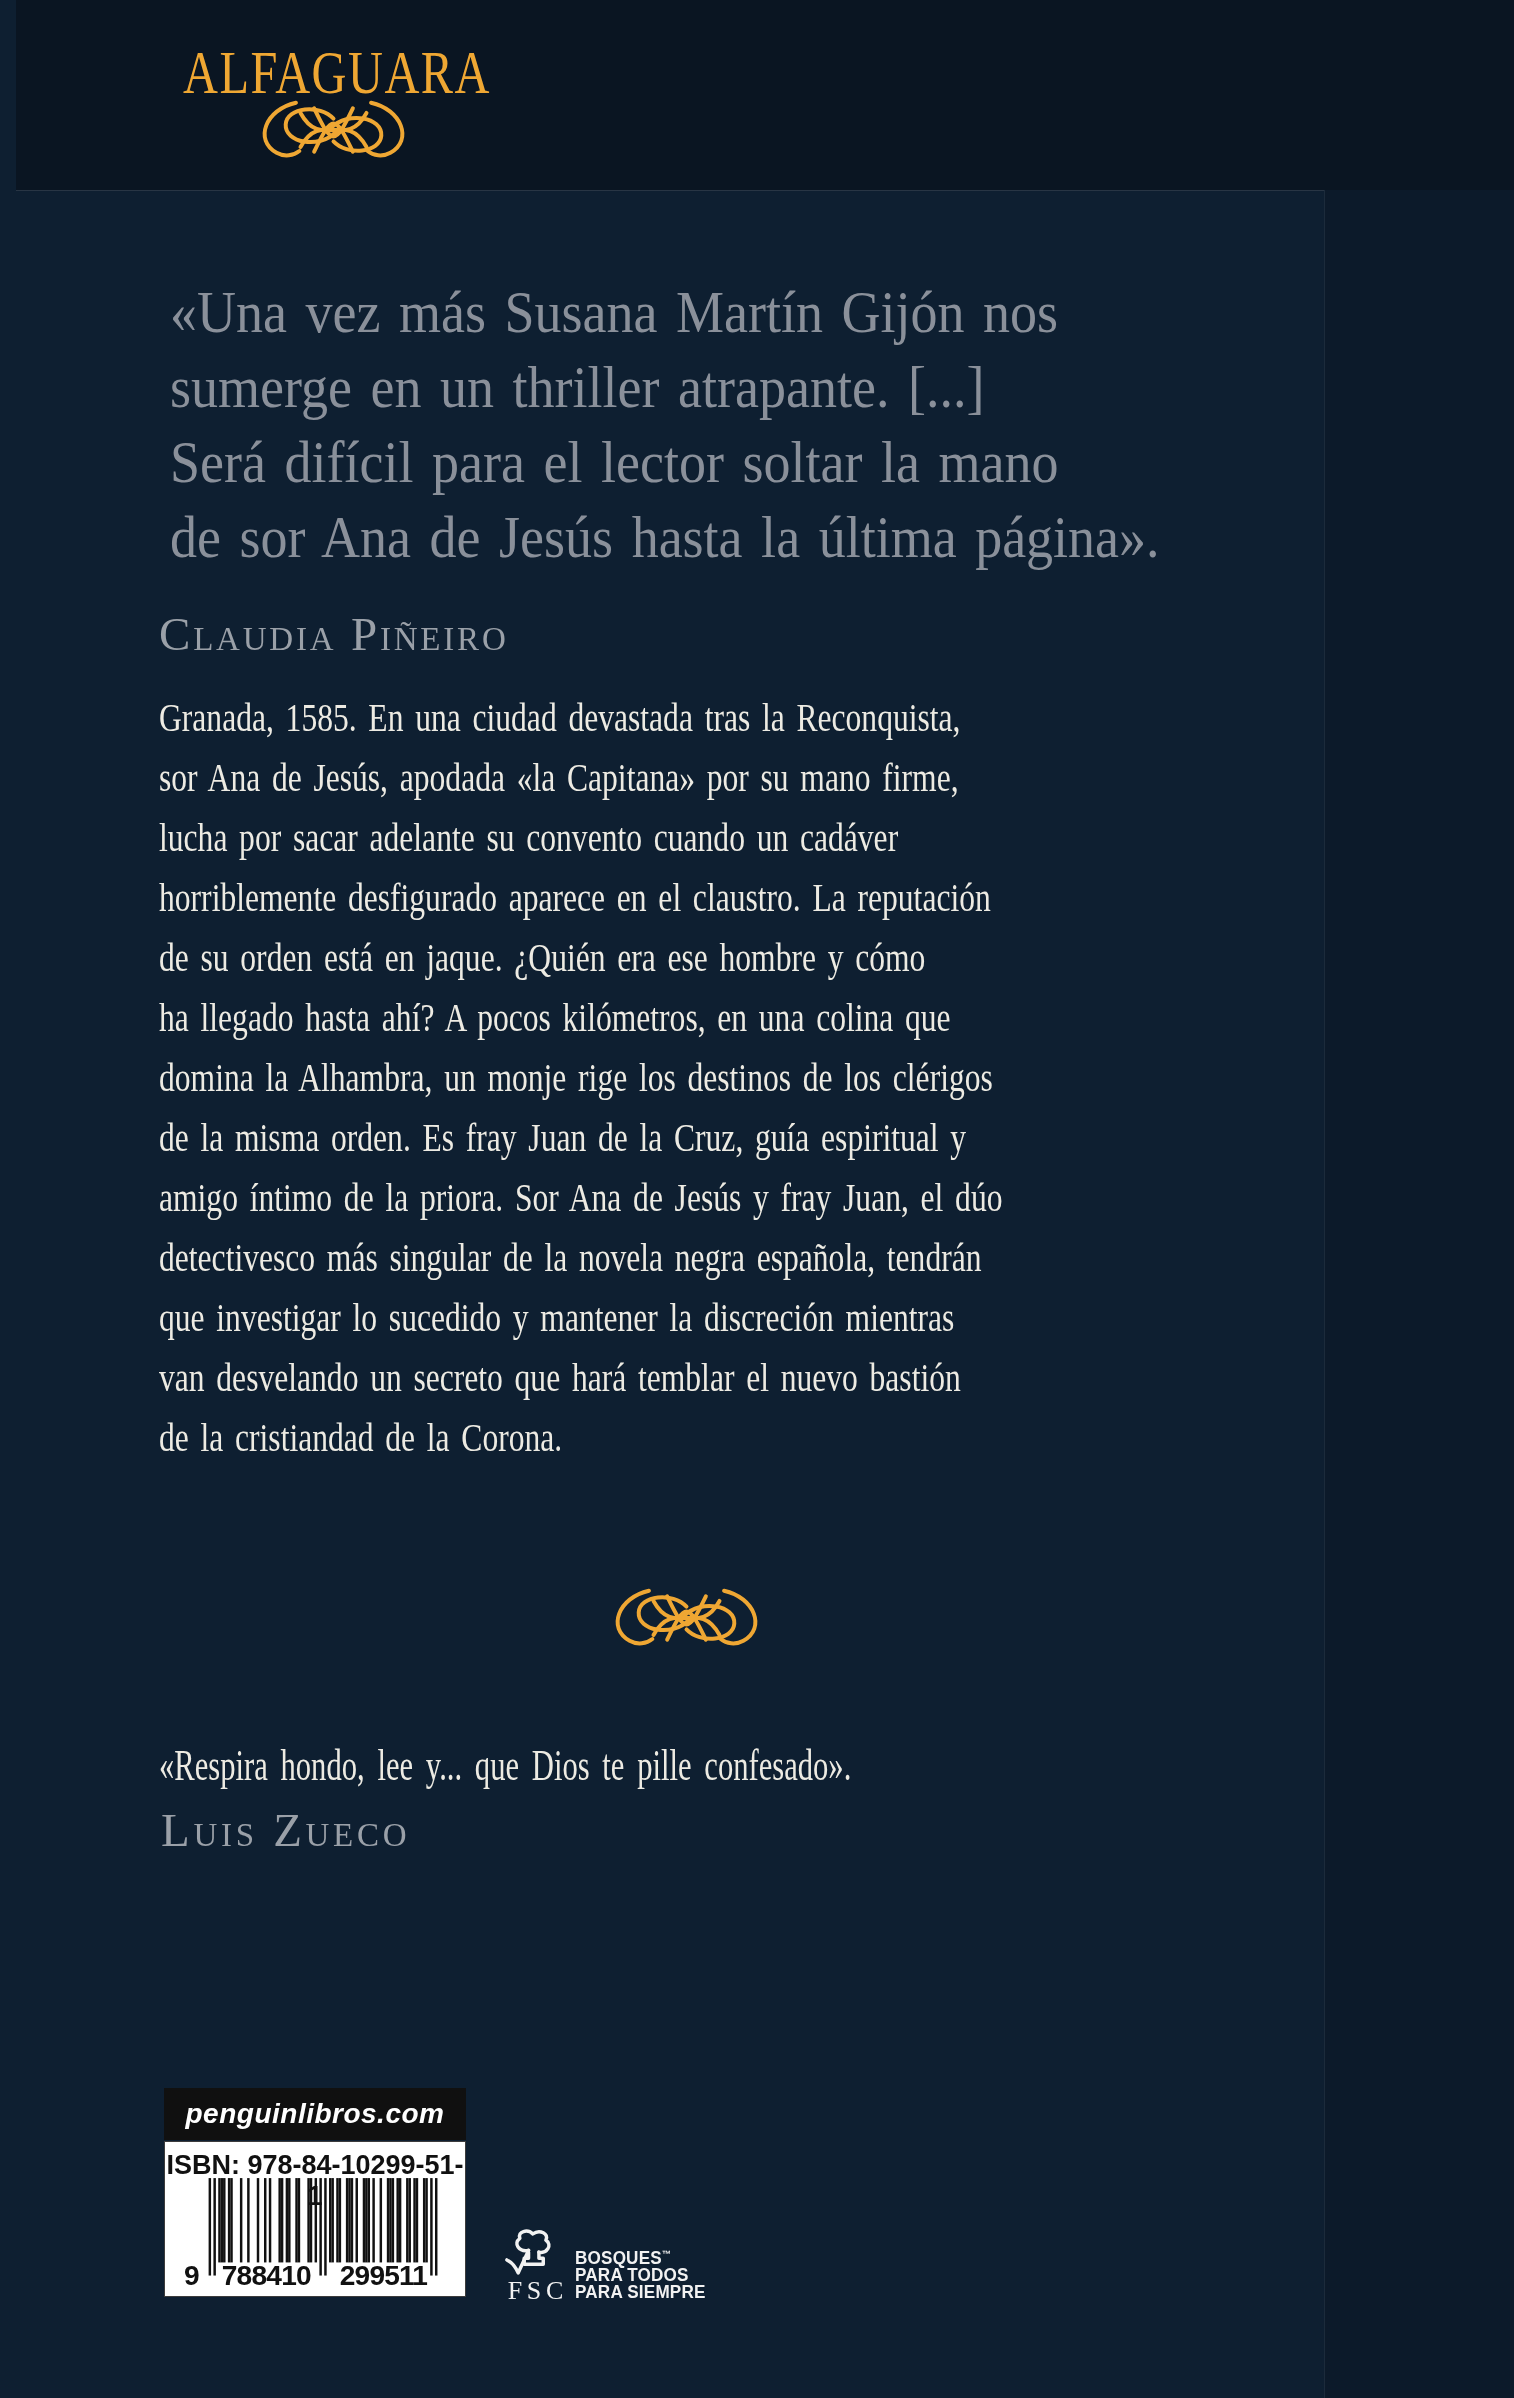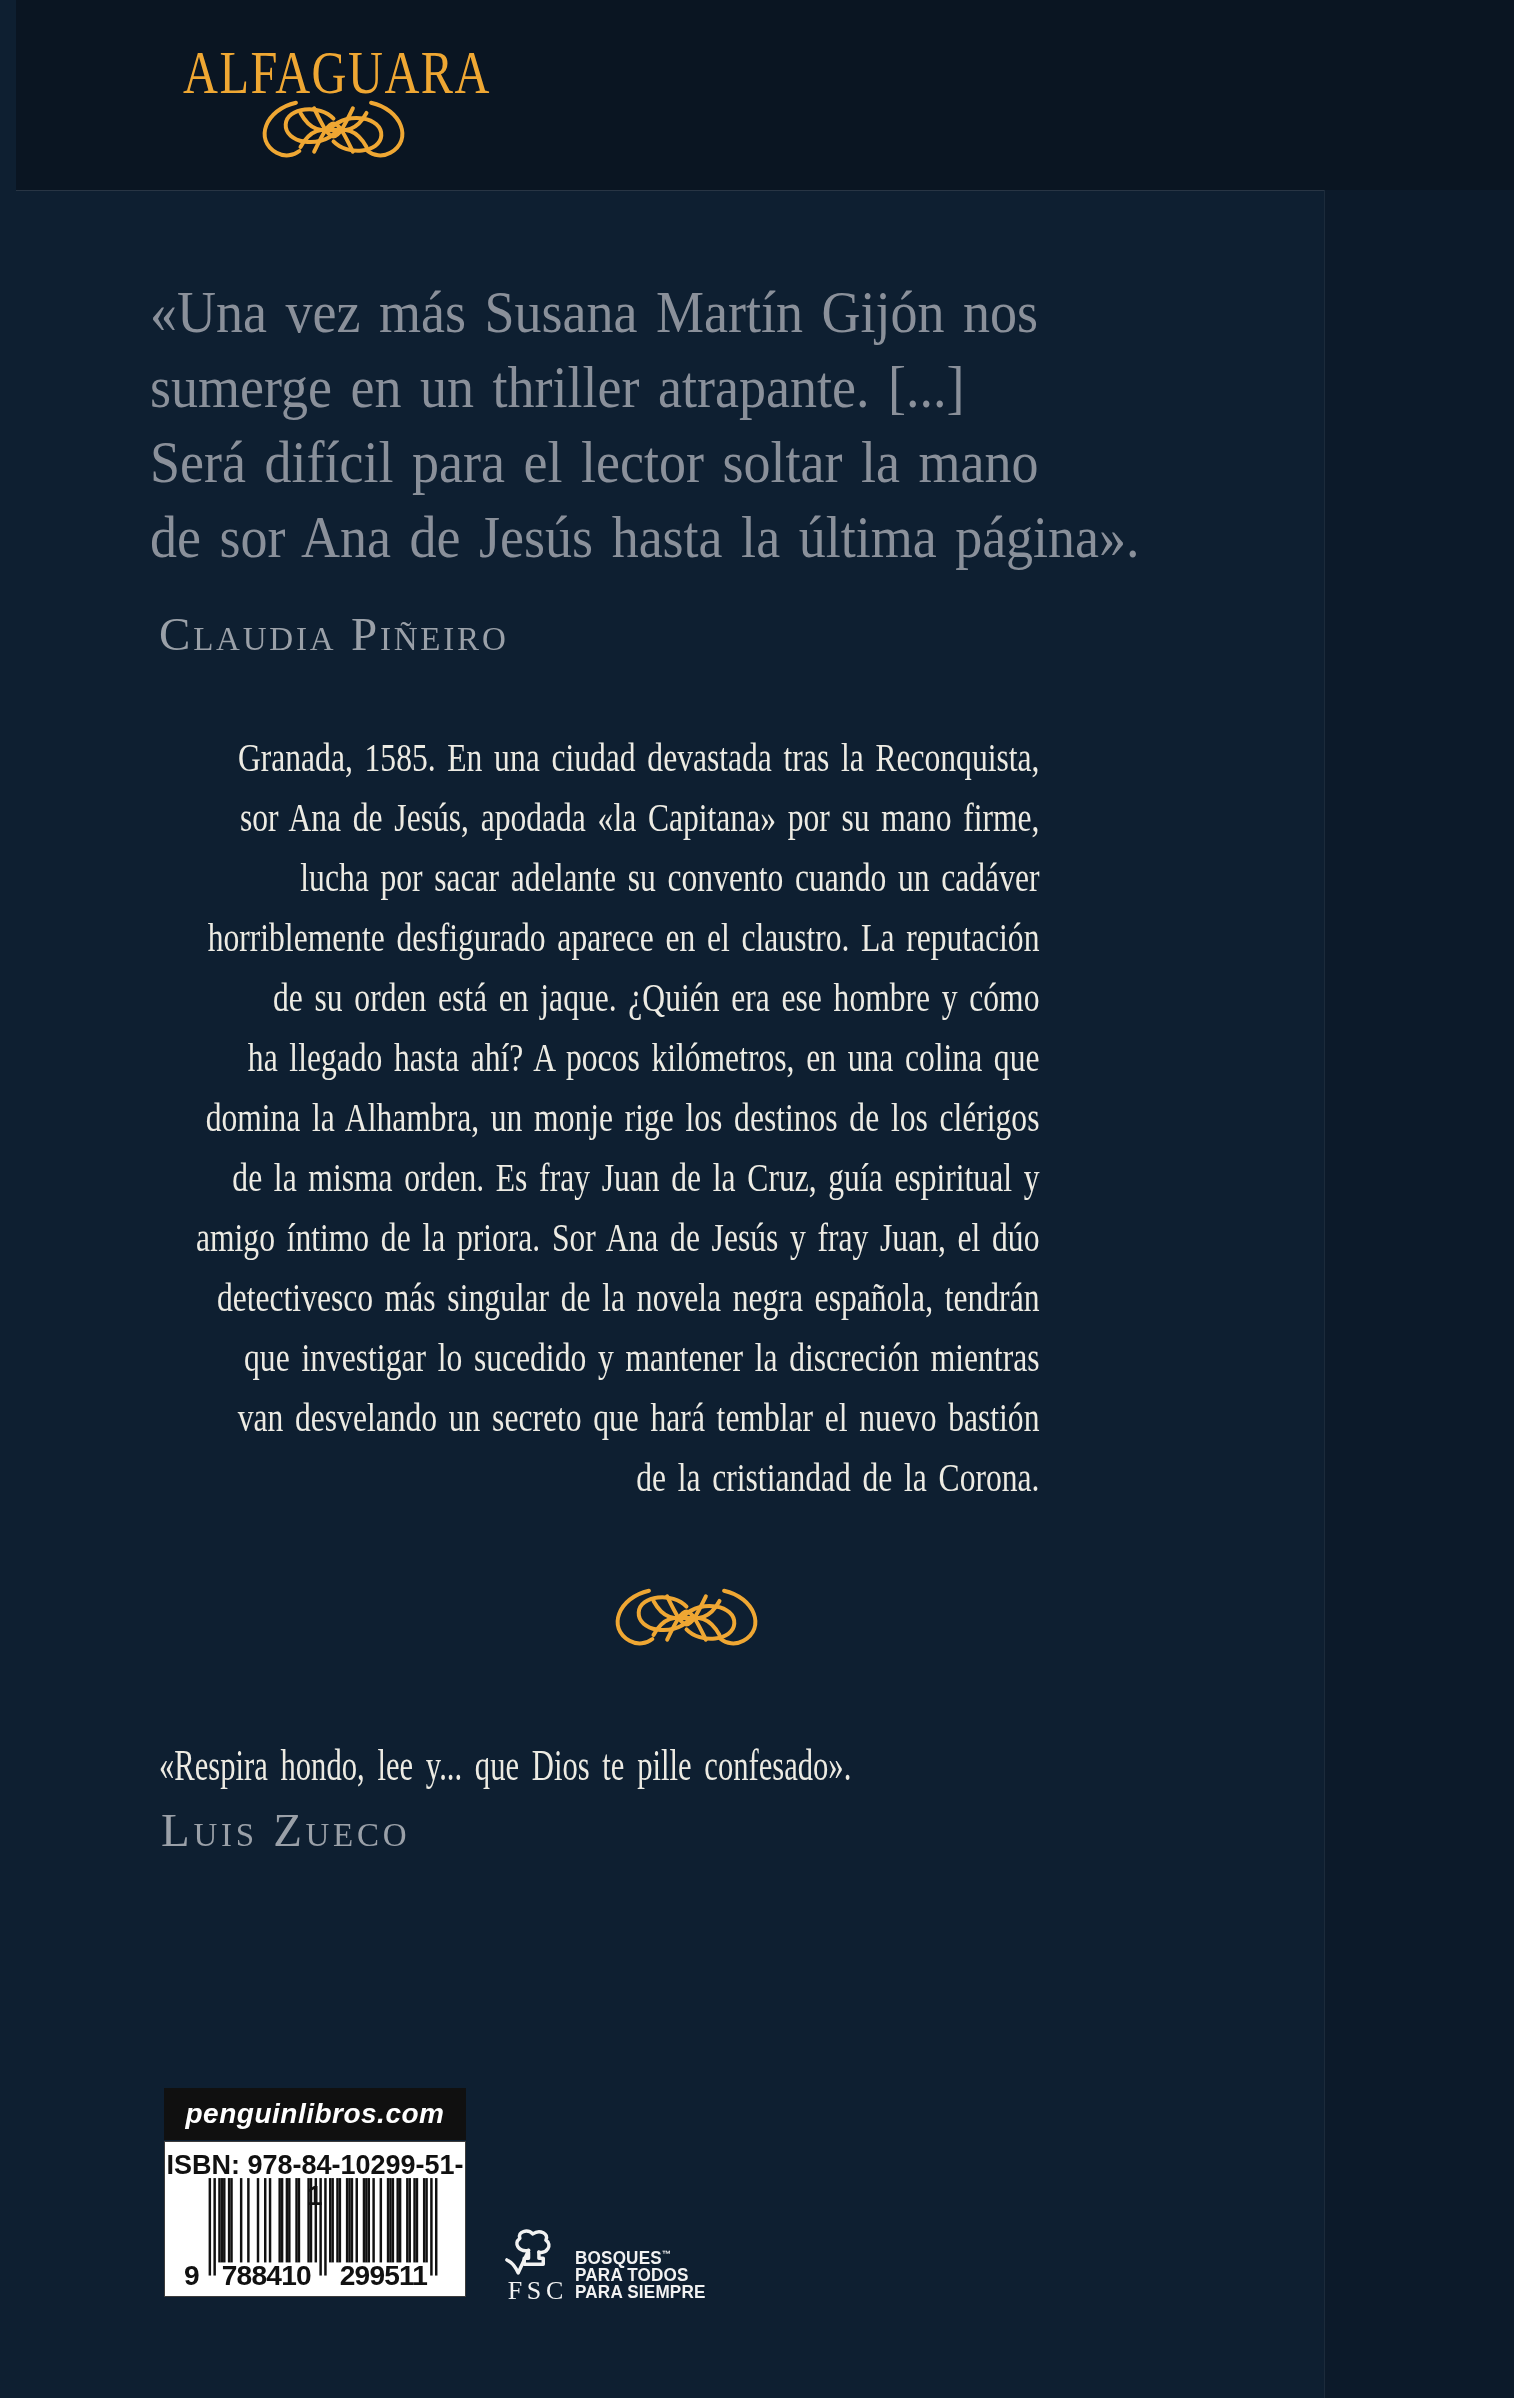--- a/index.html
+++ b/index.html
@@ -15,28 +15,28 @@
         border-bottom:1.9px solid rgba(150,170,190,.22);margin-left:16px;}
   .logo-text{left:167px;top:41px;font-size:62px;letter-spacing:1.9px;color:var(--gold,#EFA733);
         transform:scaleX(.78);transform-origin:0 0;line-height:1;white-space:nowrap;}
   .logo-knot{left:232px;top:97px;width:171px;height:66px;color:var(--gold,#EFA733);}
 
   
   .right-band{left:1324px;top:190px;width:190px;height:2208px;background:var(--right-band,#0C1A2A);
         border-left:0.9px solid rgba(150,170,190,.12);}
 
   
-  .quote-top{left:150px;top:275px;width:1040px;color:var(--quote-gray,#8A909A);}
+  .quote-top{left:170px;top:275px;width:1040px;color:var(--quote-gray,#8A909A);}
   .quote-top .tline{font-size:60px;line-height:75px;white-space:nowrap;word-spacing:5.6px;
         transform:scaleX(.90);transform-origin:0 0;}
   .attr{font-variant:small-caps;color:var(--name-gray,#9AA0A8);white-space:nowrap;}
   .attr-top{left:159px;top:607px;width:1017px;font-size:47px;letter-spacing:2.8px;}
 
   
-  .synopsis{left:159px;top:728px;width:1087px;color:var(--text-white,#EDEBE3);text-align:right;}
+  .synopsis{left:159px;top:688px;width:1087px;color:var(--text-white,#EDEBE3);}
   .synopsis .tline{font-size:39px;line-height:60px;white-space:nowrap;word-spacing:4.7px;
         transform:scaleX(.81);transform-origin:0 0;}
 
   
   .mid-knot{left:601px;top:1585px;width:171px;height:66px;color:var(--gold,#EFA733);}
 
   
   .quote-bottom{left:159px;top:1743px;width:1087px;color:var(--text-white,#EDEBE3);
         font-size:45px;line-height:45px;white-space:nowrap;word-spacing:7.5px;
         transform:scaleX(.68);transform-origin:0 0;}

